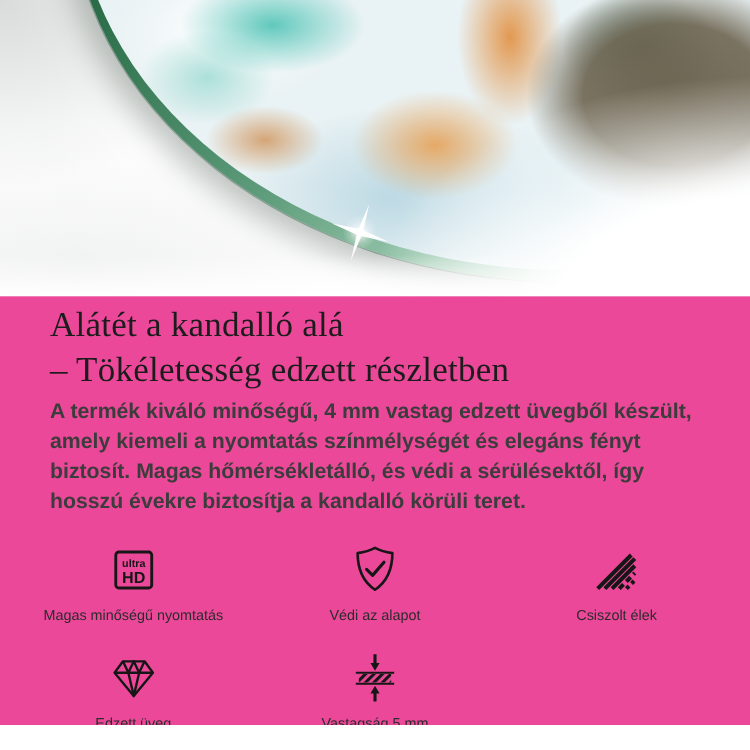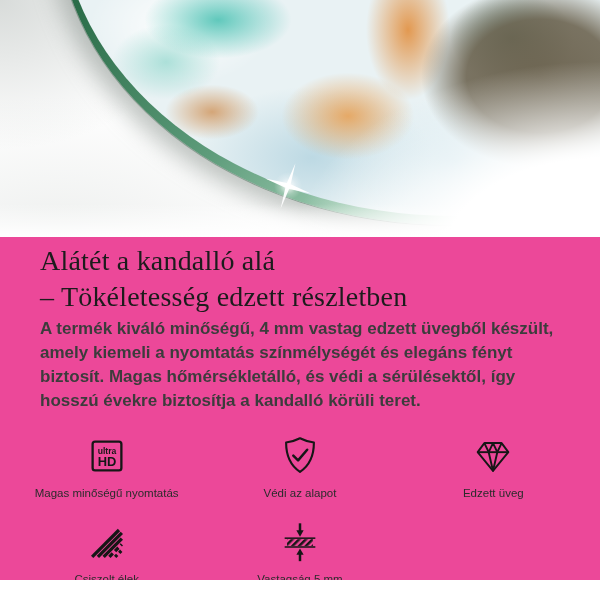--- a/index.html
+++ b/index.html
@@ -164,41 +164,41 @@
         <svg width="46" height="46" viewBox="0 0 48 48" fill="none" stroke="#161616">
           <path d="M24 5.5 C28 7.6 33 9.1 38.5 9.9 C38.5 22.5 34.5 33.6 24 40.5 C13.5 33.6 9.5 22.5 9.5 9.9 C15 9.1 20 7.6 24 5.5 Z" stroke-width="2.2" stroke-linejoin="round"></path>
           <path d="M17 23.5 L22 28.5 L31.5 17.5" stroke-width="2.6" stroke-linecap="round" stroke-linejoin="round"></path>
         </svg>
       </div>
       <div class="label">Védi az alapot</div>
     </div>
 
     <div class="feature">
       <div class="icon-box">
-        <svg width="46" height="46" viewBox="0 0 48 48" fill="none" stroke="#161616" stroke-width="2" stroke-linejoin="round">
-          <path d="M15 10.5 L33 10.5 L40 20 L24 39.5 L8 20 Z"></path>
-          <path d="M8 20 L40 20"></path>
-          <path d="M15 10.5 L19.5 20 L24 10.5 L28.5 20 L33 10.5"></path>
-          <path d="M19.5 20 L24 39.5 L28.5 20"></path>
-        </svg>
-      </div>
-      <div class="label">Edzett üveg</div>
-    </div>
-
-    <div class="feature">
-      <div class="icon-box">
         <svg width="46" height="46" viewBox="0 0 48 48" stroke="#161616" stroke-width="3.4">
           <line x1="8.5" y1="39.5" x2="36.5" y2="11.5"></line>
           <line x1="14.5" y1="39.5" x2="39.5" y2="14.5"></line>
           <line x1="20.5" y1="39.5" x2="39.5" y2="20.5"></line>
           <line x1="26.5" y1="39.5" x2="39.5" y2="26.5" stroke-dasharray="5 3.4"></line>
           <line x1="32.5" y1="39.5" x2="39.5" y2="32.5" stroke-dasharray="3 3"></line>
         </svg>
       </div>
       <div class="label">Csiszolt élek</div>
+    </div>
+
+    <div class="feature">
+      <div class="icon-box">
+        <svg width="46" height="46" viewBox="0 0 48 48" fill="none" stroke="#161616" stroke-width="2" stroke-linejoin="round">
+          <path d="M15 10.5 L33 10.5 L40 20 L24 39.5 L8 20 Z"></path>
+          <path d="M8 20 L40 20"></path>
+          <path d="M15 10.5 L19.5 20 L24 10.5 L28.5 20 L33 10.5"></path>
+          <path d="M19.5 20 L24 39.5 L28.5 20"></path>
+        </svg>
+      </div>
+      <div class="label">Edzett üveg</div>
     </div>
 
     <div class="feature">
       <div class="icon-box">
         <svg width="46" height="46" viewBox="0 0 48 48">
           <defs>
             <pattern id="hatchp" width="5" height="5" patternUnits="userSpaceOnUse" patternTransform="rotate(45)">
               <rect x="0" y="0" width="2.6" height="5" fill="#161616"></rect>
             </pattern>
           </defs>

